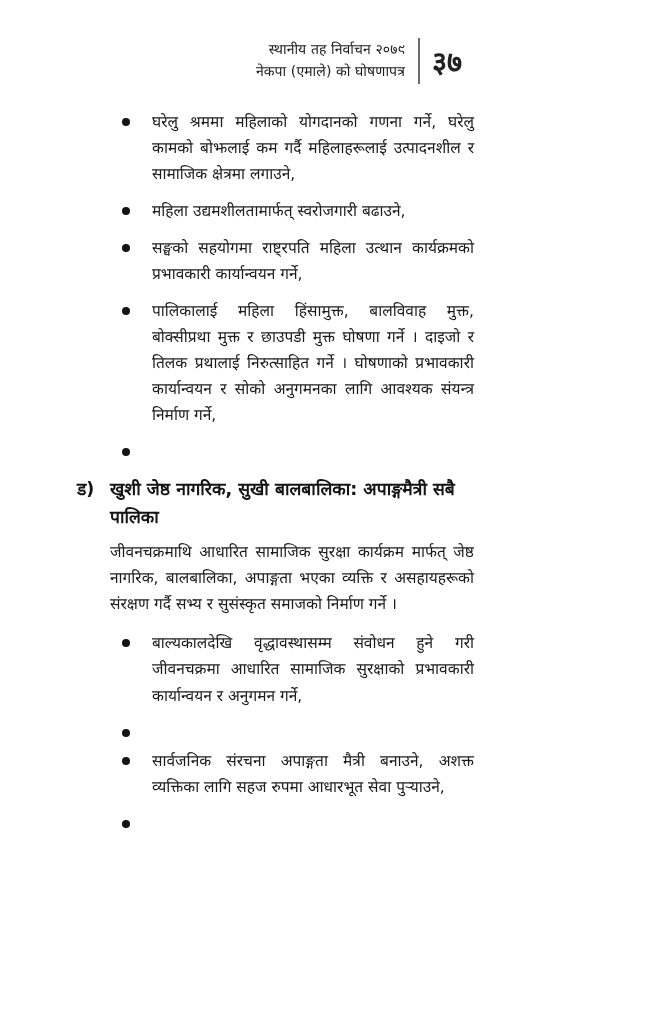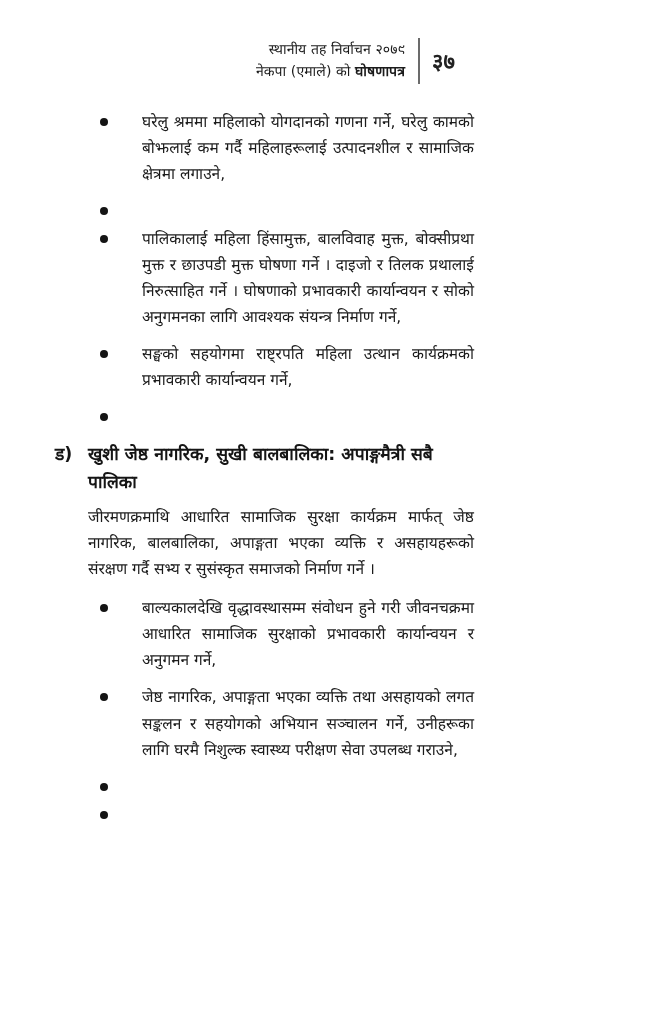--- a/index.html
+++ b/index.html
@@ -8,45 +8,45 @@
     width: 660px;
     height: 1024px;
     overflow: hidden;
     font-family: "DejaVu Sans", sans-serif;
     color: #1b1b1b;
     position: relative;
   }
   .page {
     width: 532px;
     height: 1024px;
-    padding: 38px 58px 0 55px;
+    padding: 38px 58px 0 77px;
   }
   
   .header {
     display: flex;
     justify-content: flex-end;
     align-items: center;
   }
   .header-text {
     text-align: right;
     font-size: 14px;
     line-height: 1.55;
     color: #1b1b1b;
     letter-spacing: 0.1px;
   }
-  .header-text b { font-weight: bold; }
+  .header-text b { font-weight: normal; }
   .header-divider {
     width: 2px;
     height: 46px;
     background: #6b6b6b;
     margin: 0 12px 0 13px;
     flex: none;
   }
   .page-number {
-    font-size: 22px;
+    font-size: 29px;
     font-weight: bold;
     color: #222;
     line-height: 1;
     padding-top: 2px;
     min-width: 42px;
     text-align: left;
   }
   
   .content {
     margin-top: 25px;
@@ -63,21 +63,21 @@
   .dot {
     flex: none;
     width: 8px;
     height: 8px;
     border-radius: 50%;
     background: #141414;
     margin: 9px 0 0 45px;
   }
   .bullet-text {
     flex: 1;
-    margin-left: 34px;
+    margin-left: 22px;
     text-align: justify;
   }
   
   .section-heading {
     display: flex;
     font-weight: bold;
     font-size: 17.5px;
     line-height: 1.6;
     margin: 19px 0 8px 0;
     color: #151515;
@@ -110,60 +110,61 @@
   <main class="content">
 
     <ul class="bullets" id="bullets1">
   <li>
     <span class="dot"></span>
     <span class="bullet-text">घरेलु श्रममा महिलाको योगदानको गणना गर्ने, घरेलु कामको बोझलाई कम गर्दै महिलाहरूलाई उत्पादनशील र सामाजिक क्षेत्रमा लगाउने,</span>
   </li>
 
   <li>
     <span class="dot"></span>
+    <span class="bullet-text">महिला उद्यमशीलतामार्फत् स्वरोजगारी बढाउने,</span>
   </li>
 
 
   <li>
     <span class="dot"></span>
-    <span class="bullet-text">पालिकालाई महिला हिंसामुक्त, बालविवाह मुक्त, बोक्सीप्रथा मुक्त र छाउपडी मुक्त घोषणा गर्ने । दाइजो र तिलक प्रथालाई निरुत्साहित गर्ने । घोषणाको प्रभावकारी कार्यान्वयन र सोको अनुगमनका लागि आवश्यक संयन्त्र निर्माण गर्ने,</span>
+    <span class="bullet-text">सङ्घको सहयोगमा राष्ट्रपति महिला उत्थान कार्यक्रमको प्रभावकारी कार्यान्वयन गर्ने,</span>
   </li>
 
   <li>
     <span class="dot"></span>
-    <span class="bullet-text">सङ्घको सहयोगमा राष्ट्रपति महिला उत्थान कार्यक्रमको प्रभावकारी कार्यान्वयन गर्ने,</span>
+    <span class="bullet-text">पालिकालाई महिला हिंसामुक्त, बालविवाह मुक्त, बोक्सीप्रथा मुक्त र छाउपडी मुक्त घोषणा गर्ने । दाइजो र तिलक प्रथालाई निरुत्साहित गर्ने । घोषणाको प्रभावकारी कार्यान्वयन र सोको अनुगमनका लागि आवश्यक संयन्त्र निर्माण गर्ने,</span>
   </li>
 
 
   <li>
     <span class="dot"></span>
   </li>
 </ul>
 
     <section>
       <div class="section-heading">
         <span class="sec-label">ड)</span>
         <span class="sec-title">खुशी जेष्ठ नागरिक, सुखी बालबालिका: अपाङ्गमैत्री सबै पालिका</span>
       </div>
-      <p class="section-para">जीरमणक्रमाथि आधारित सामाजिक सुरक्षा कार्यक्रम मार्फत् जेष्ठ नागरिक, बालबालिका, अपाङ्गता भएका व्यक्ति र असहायहरूको संरक्षण गर्दै सभ्य र सुसंस्कृत समाजको निर्माण गर्ने ।</p>
+      <p class="section-para">जीवनचक्रमाथि आधारित सामाजिक सुरक्षा कार्यक्रम मार्फत् जेष्ठ नागरिक, बालबालिका, अपाङ्गता भएका व्यक्ति र असहायहरूको संरक्षण गर्दै सभ्य र सुसंस्कृत समाजको निर्माण गर्ने ।</p>
     </section>
 
     <ul class="bullets" id="bullets2">
   <li>
     <span class="dot"></span>
     <span class="bullet-text">बाल्यकालदेखि वृद्धावस्थासम्म संवोधन हुने गरी जीवनचक्रमा आधारित सामाजिक सुरक्षाको प्रभावकारी कार्यान्वयन र अनुगमन गर्ने,</span>
   </li>
 
   <li>
     <span class="dot"></span>
-    <span class="bullet-text">जेष्ठ नागरिक, अपाङ्गता भएका व्यक्ति तथा असहायको लगत सङ्कलन र सहयोगको अभियान सञ्चालन गर्ने, उनीहरूका लागि घरमै निशुल्क स्वास्थ्य परीक्षण सेवा उपलब्ध गराउने,</span>
   </li>
 
   <li>
     <span class="dot"></span>
+    <span class="bullet-text">सार्वजनिक संरचना अपाङ्गता मैत्री बनाउने, अशक्त व्यक्तिका लागि सहज रुपमा आधारभूत सेवा पुऱ्याउने,</span>
   </li>
 
   <li>
     <span class="dot"></span>
   </li>
 </ul>
 
   </main>
 </div>
 

